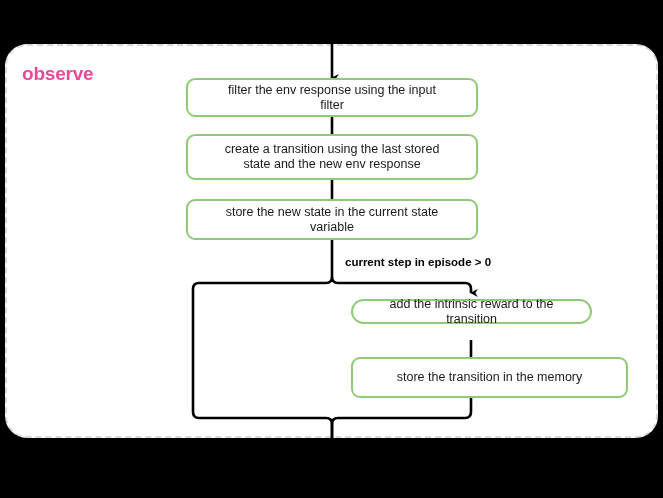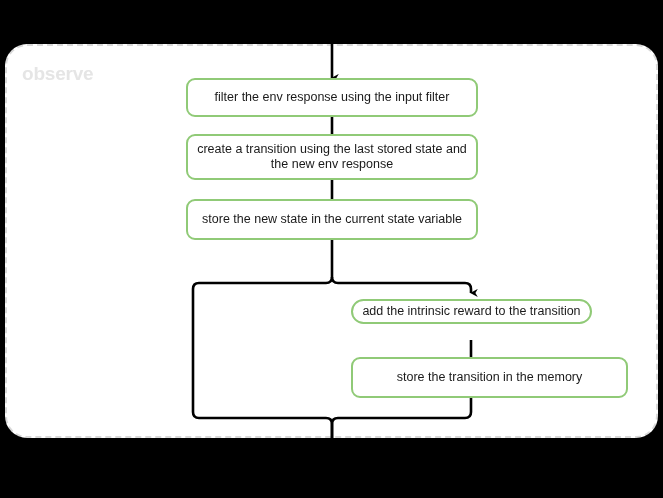--- a/index.html
+++ b/index.html
@@ -32,39 +32,39 @@
     background: #ffffff;
     border: 2px dashed #d9d9d9;
     border-radius: 22px;
   }
   .group-title {
     position: absolute;
     left: 22px;
     top: 63px;
     font-size: 19px;
     font-weight: bold;
-    color: #e5e5e5;
+    color: #ec4899;
     letter-spacing: -0.2px;
     white-space: nowrap;
   }
   
   .node {
     position: absolute;
     box-sizing: border-box;
     background: #ffffff;
     border: 2.5px solid #90ca77;
     border-radius: 9px;
     display: flex;
     align-items: center;
     justify-content: center;
     text-align: center;
     color: #1a1a1a;
     font-size: 12.5px;
     line-height: 15px;
-    padding: 2px 4px;
+    padding: 2px 28px;
   }
   
   #edges {
     position: absolute;
     left: 0;
     top: 0;
     width: 663px;
     height: 498px;
     pointer-events: none;
   }
@@ -114,14 +114,15 @@
   <div class="node" style="left:186px; top:78px; width:292px; height:39px;">filter the env response using the input filter</div>
 
   <div class="node" style="left:186px; top:199px; width:292px; height:41px;">store the new state in the current state variable</div>
 
   <div class="node" style="left:186px; top:134px; width:292px; height:46px;">create a transition using the last stored state and the new env response</div>
 
   <div class="node" style="left:351px; top:299px; width:241px; height:25px;border-radius:20px;">add the intrinsic reward to the transition</div>
 
   <div class="node" style="left:351px; top:357px; width:277px; height:41px;">store the transition in the memory</div>
 
+  <div class="cond-label">current step in episode &gt; 0</div>
 
 </div>
 
 </body></html>

